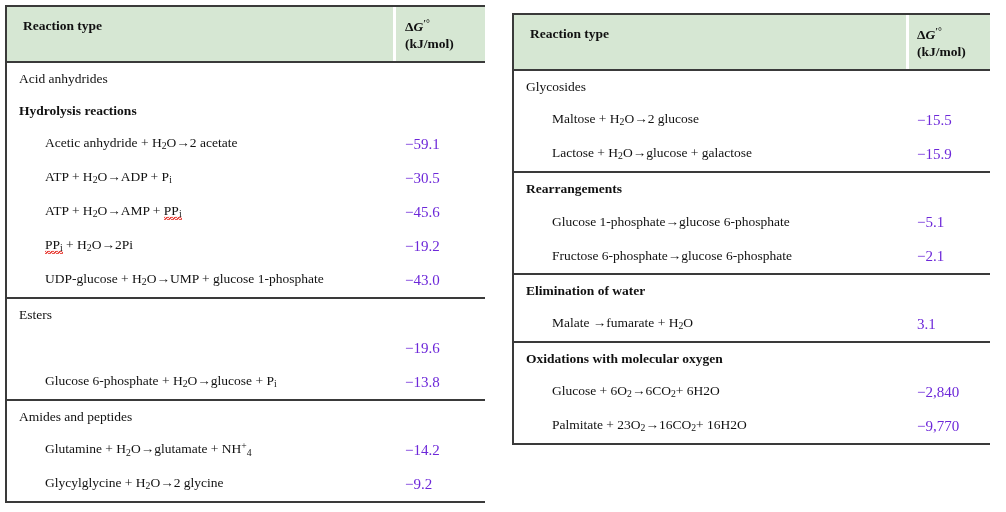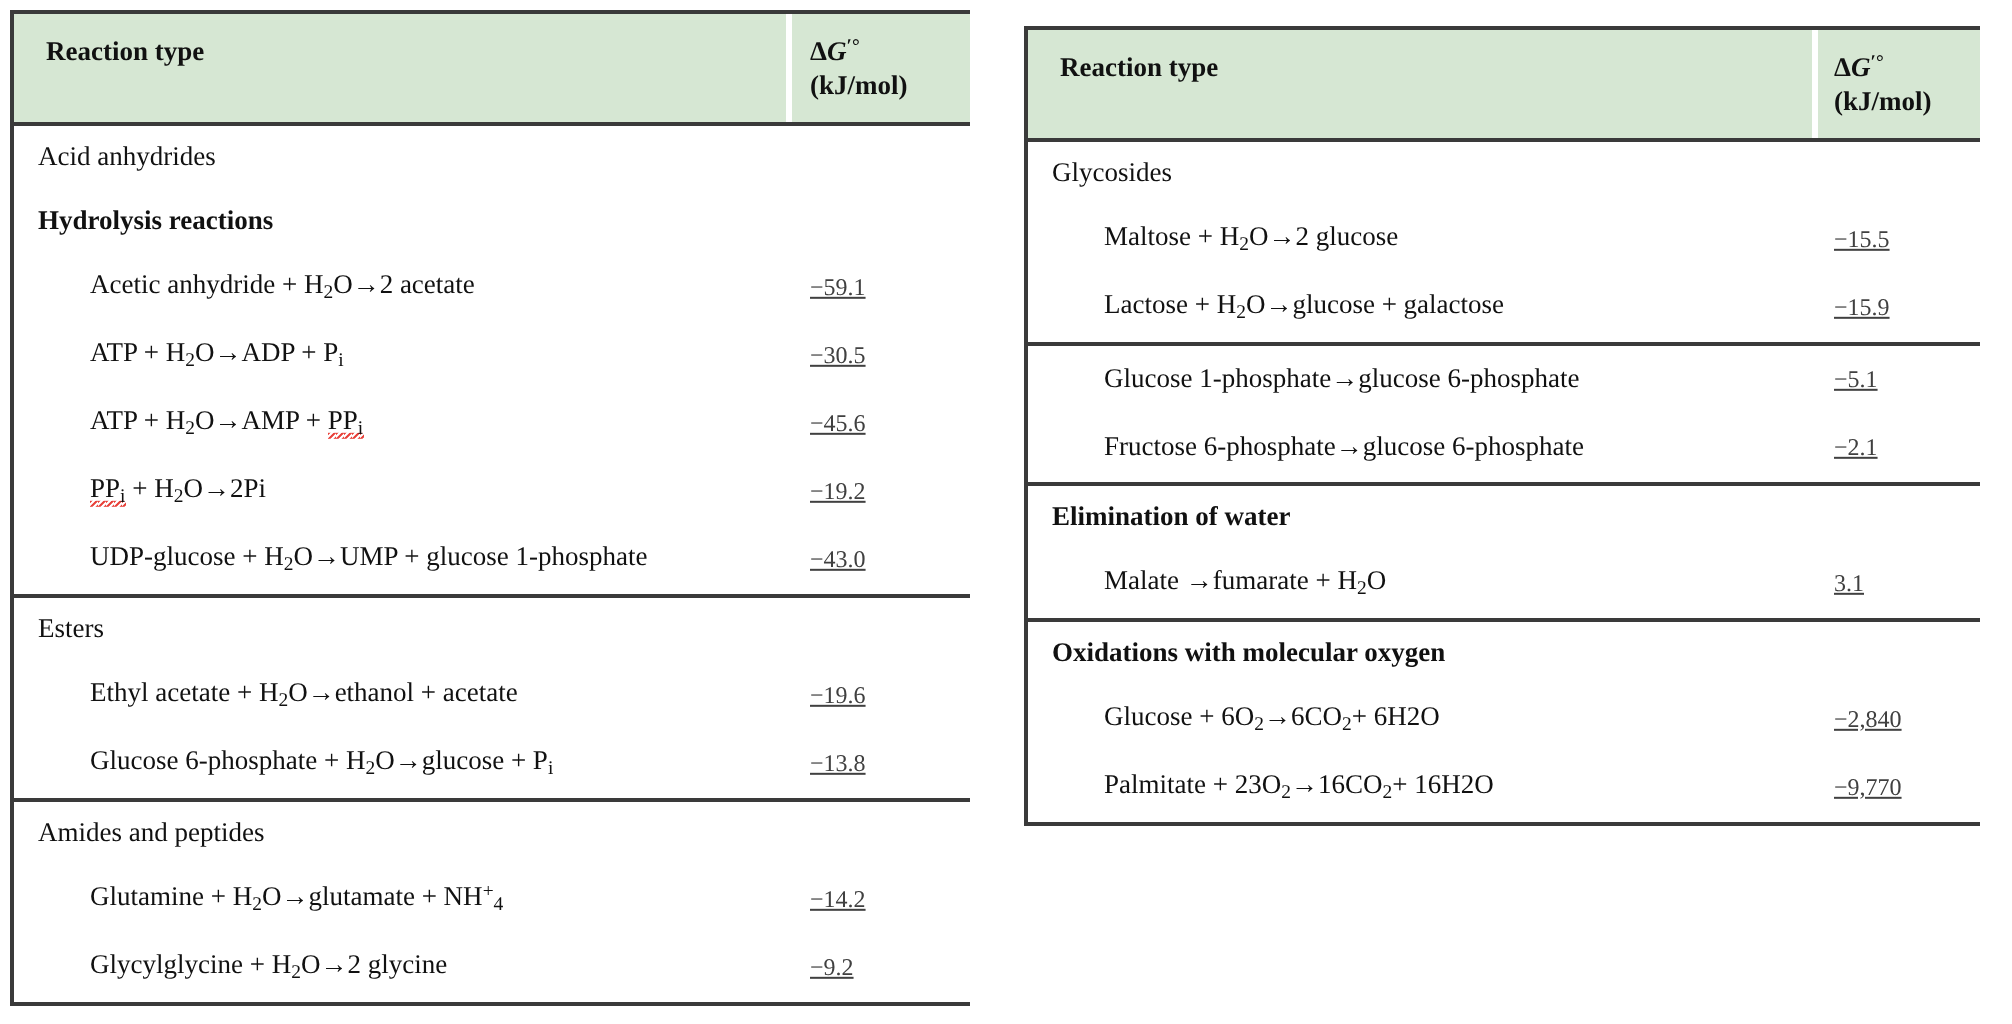--- a/index.html
+++ b/index.html
@@ -63,25 +63,24 @@
     transform: translateY(-50%);
     font-size: 13.5px;
     color: #111;
     white-space: nowrap;
     line-height: 1.1;
   }
   .row .value {
     position: absolute;
     top: 50%;
     transform: translateY(-50%);
-    font-size: 12px;
-    color: #404040;
+    font-size: 15px;
+    color: #6d28d9;
     white-space: nowrap;
     line-height: 1.1;
-    text-decoration: underline;
   }
   #table-left  .row .value { left: 398px; }
   #table-right .row .value { left: 403px; }
 
   
   .lvl0 .label { left: 12px; font-weight: bold; }
   .lvl1 .label { left: 12px; font-weight: normal; }
   .lvl2 .label { left: 38px; font-weight: normal; }
 
   sub { font-size: 0.72em; vertical-align: -0.26em; }
@@ -136,21 +135,20 @@
           <div class="row lvl2 tall">
             <div class="label">UDP-glucose + H<sub>2</sub>O<span class="arrow">→</span>UMP + glucose 1-phosphate</div>
             <div class="value">−43.0</div>
           </div>
         </div>
         <div class="group">
           <div class="row lvl1">
             <div class="label">Esters</div>
           </div>
           <div class="row lvl2 tall">
-            <div class="label">Ethyl acetate + H<sub>2</sub>O<span class="arrow">→</span>ethanol + acetate</div>
             <div class="value">−19.6</div>
           </div>
           <div class="row lvl2 tall">
             <div class="label">Glucose 6-phosphate + H<sub>2</sub>O<span class="arrow">→</span>glucose + P<sub>i</sub></div>
             <div class="value">−13.8</div>
           </div>
         </div>
         <div class="group">
           <div class="row lvl1">
             <div class="label">Amides and peptides</div>
@@ -178,20 +176,23 @@
           <div class="row lvl2 tall">
             <div class="label">Maltose + H<sub>2</sub>O<span class="arrow">→</span>2 glucose</div>
             <div class="value">−15.5</div>
           </div>
           <div class="row lvl2 tall">
             <div class="label">Lactose + H<sub>2</sub>O<span class="arrow">→</span>glucose + galactose</div>
             <div class="value">−15.9</div>
           </div>
         </div>
         <div class="group">
+          <div class="row lvl0">
+            <div class="label">Rearrangements</div>
+          </div>
           <div class="row lvl2 tall">
             <div class="label">Glucose 1-phosphate<span class="arrow">→</span>glucose 6-phosphate</div>
             <div class="value">−5.1</div>
           </div>
           <div class="row lvl2 tall">
             <div class="label">Fructose 6-phosphate<span class="arrow">→</span>glucose 6-phosphate</div>
             <div class="value">−2.1</div>
           </div>
         </div>
         <div class="group">

